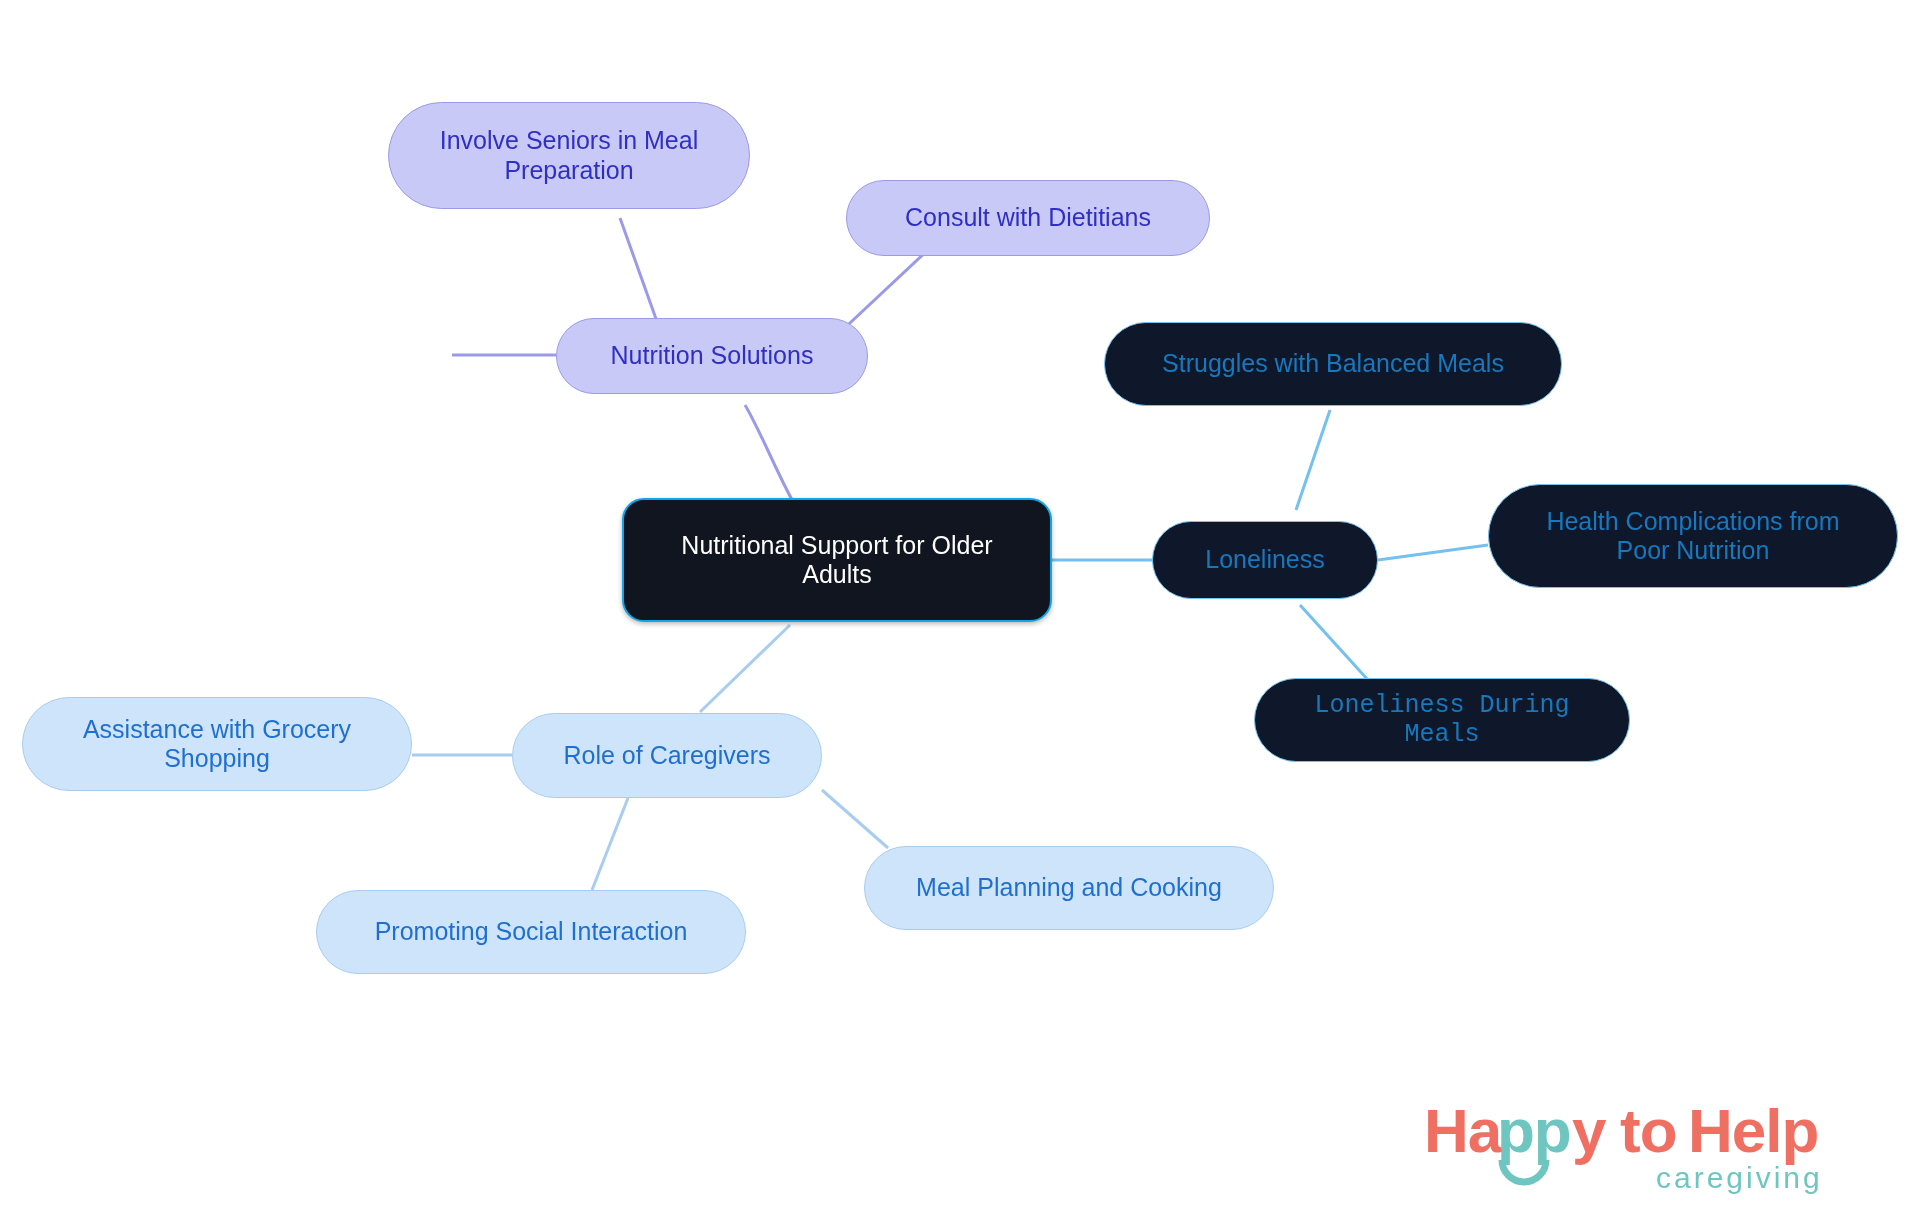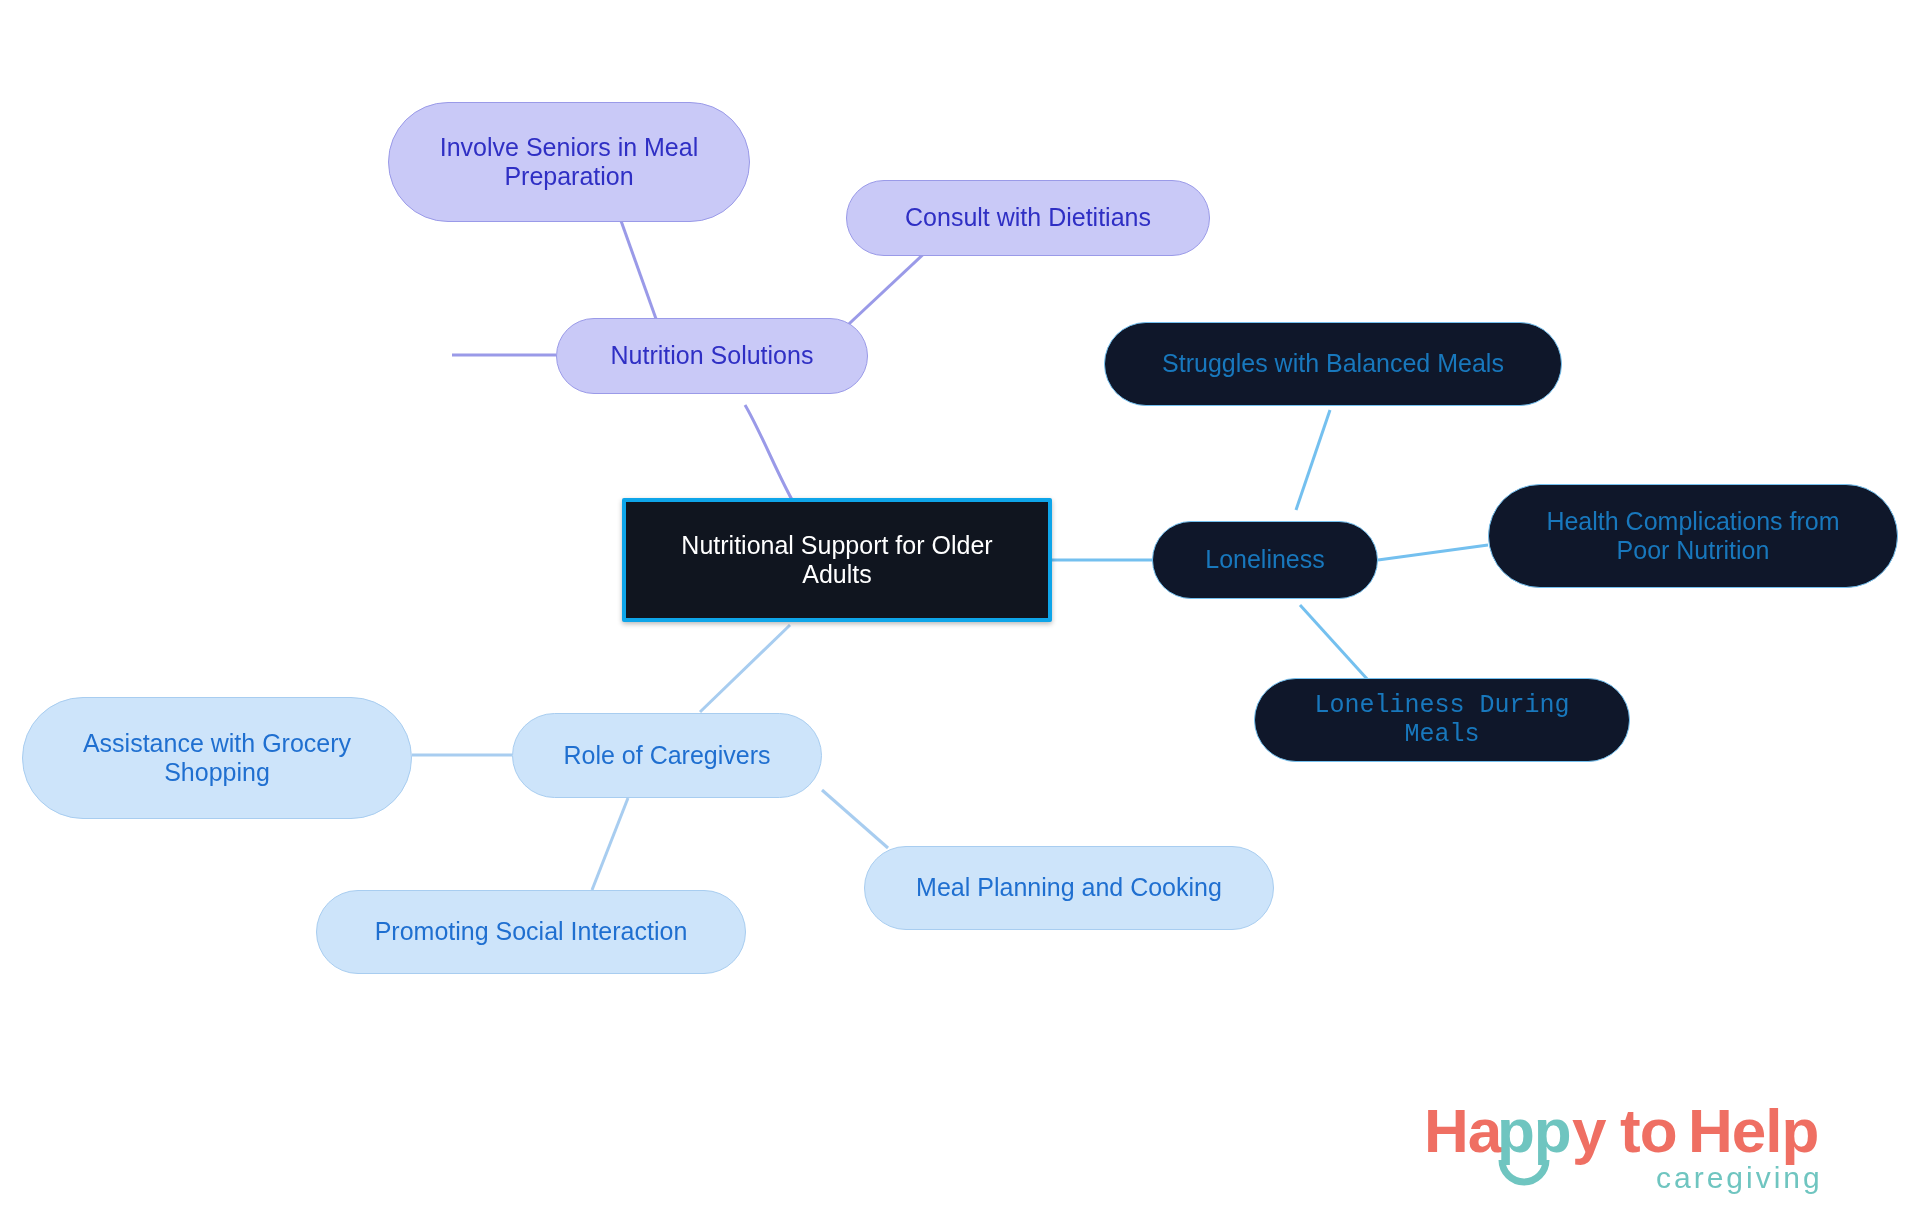--- a/index.html
+++ b/index.html
@@ -29,22 +29,22 @@
     justify-content: center;
     text-align: center;
     border-radius: 999px;
     line-height: 1.18;
     white-space: pre-line;
     padding: 0 16px;
   }
   .node.root {
     background: #10151f;
     color: #ffffff;
-    border: 4px solid #0ea5e9;
-    border-radius: 2px;
+    border: 2px solid #0ea5e9;
+    border-radius: 22px;
     font-size: 25px;
     box-shadow: 0 2px 5px rgba(0,0,0,0.28);
   }
   .node.purple {
     background: #c9c9f7;
     border: 1.6px solid #9a9ae8;
     color: #2f2fc4;
     font-size: 25px;
   }
   .node.blue-dark {
@@ -97,38 +97,38 @@
     <path d="M 628 798 L 592 890" fill="none" stroke="#a8cdf0" stroke-width="3"></path>
 
     <path d="M 822 790 L 888 848" fill="none" stroke="#a8cdf0" stroke-width="3"></path>
   </svg>
 
   <div class="node root" style="left:622px; top:498px; width:430px; height:124px;">Nutritional Support for Older
 Adults</div>
 
   <div class="node purple" style="left:556px; top:318px; width:312px; height:76px;">Nutrition Solutions</div>
 
-  <div class="node purple" style="left:388px; top:102px; width:362px; height:120px;">Involve Seniors in Meal
+  <div class="node purple" style="left:388px; top:102px; width:362px; height:107px;">Involve Seniors in Meal
 Preparation</div>
 
   <div class="node purple" style="left:846px; top:180px; width:364px; height:76px;">Consult with Dietitians</div>
 
 
   <div class="node blue-dark" style="left:1152px; top:521px; width:226px; height:78px;">Loneliness</div>
 
   <div class="node blue-dark" style="left:1104px; top:322px; width:458px; height:84px;">Struggles with Balanced Meals</div>
 
   <div class="node blue-dark" style="left:1488px; top:458px; width:410px; height:104px;margin-top:26px;">Health Complications from
 Poor Nutrition</div>
 
   <div class="node blue-dark" style="left:1254px; top:678px; width:376px; height:84px;font-family:Liberation Mono, monospace;">Loneliness During Meals</div>
 
   <div class="node blue-light" style="left:512px; top:713px; width:310px; height:85px;">Role of Caregivers</div>
 
-  <div class="node blue-light" style="left:22px; top:697px; width:390px; height:122px;">Assistance with Grocery
+  <div class="node blue-light" style="left:22px; top:697px; width:390px; height:94px;">Assistance with Grocery
 Shopping</div>
 
   <div class="node blue-light" style="left:316px; top:890px; width:430px; height:84px;">Promoting Social Interaction</div>
 
   <div class="node blue-light" style="left:864px; top:846px; width:410px; height:84px;">Meal Planning and Cooking</div>
 
   <div id="logo">
     <svg viewBox="0 0 470 98" width="470" height="98">
 
       <path d="M 78 62 A 22 22 0 0 0 122 62" fill="none" stroke="#6fc5c0" stroke-width="7" stroke-linecap="butt"></path>

